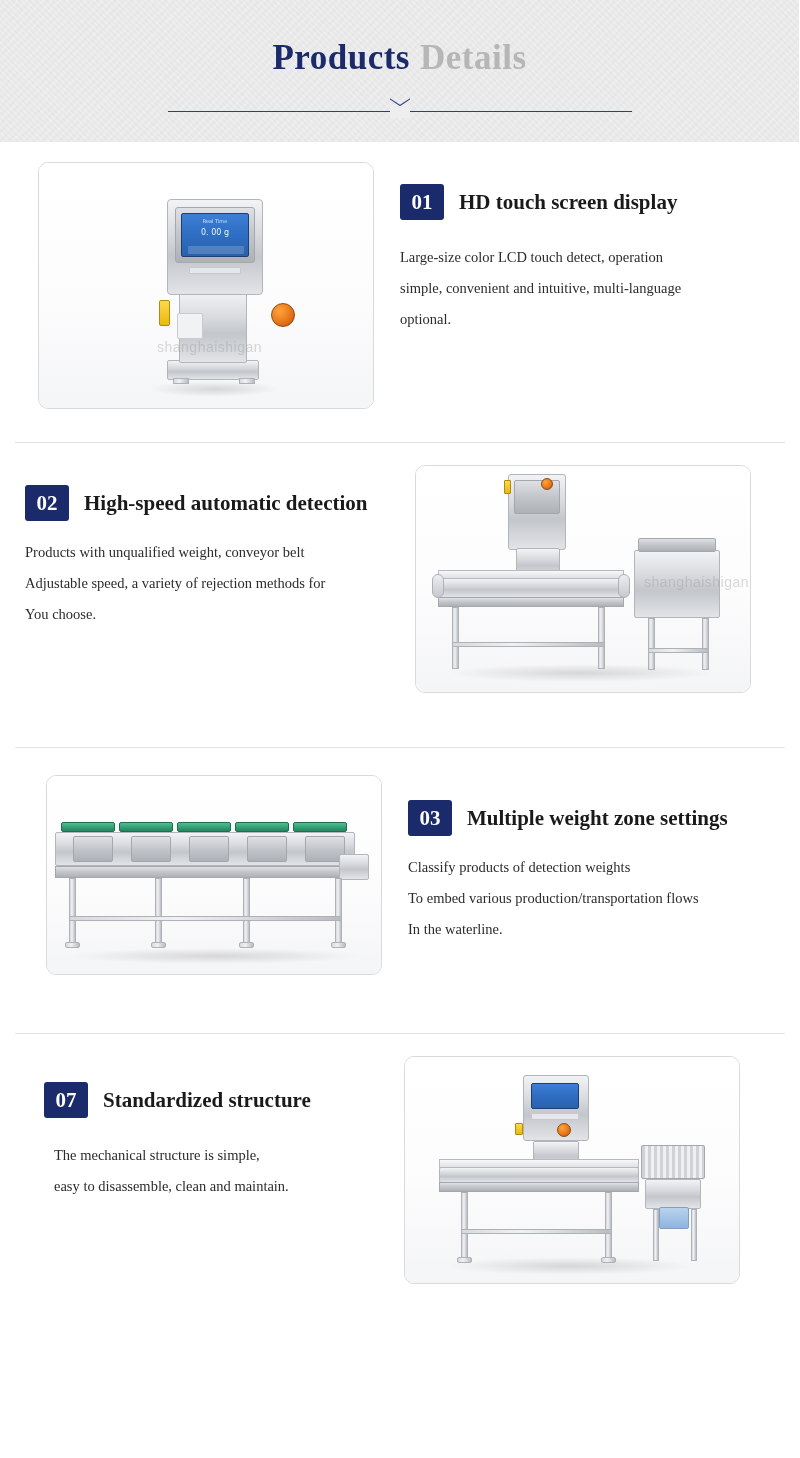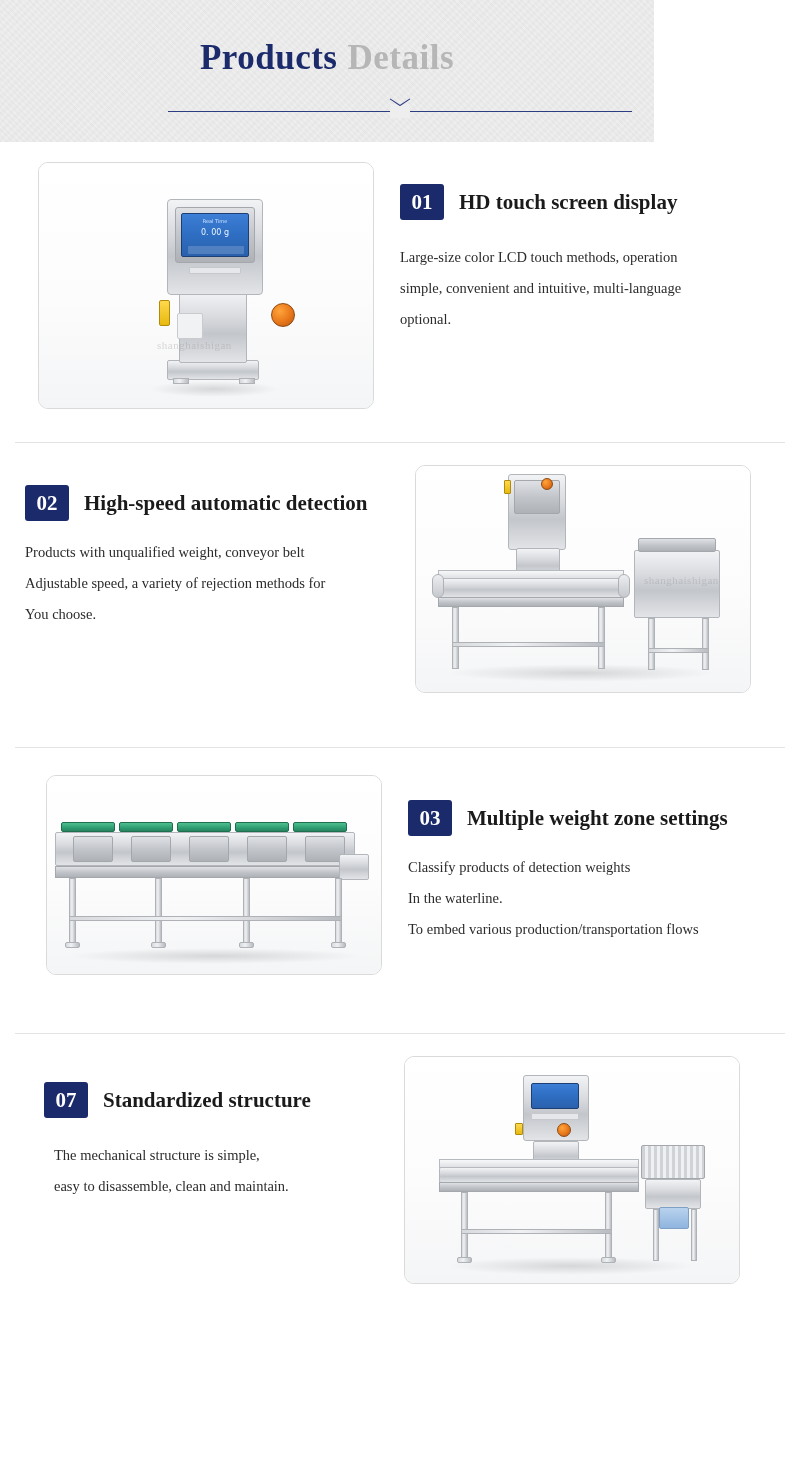--- a/index.html
+++ b/index.html
@@ -12,21 +12,21 @@
     width: 800px;
     height: 1458px;
     font-family: "Liberation Serif", serif;
     color: #222;
     position: relative;
     overflow: hidden;
   }
 
   
   .header {
-    width: 654px;
+    width: 799px;
     height: 142px;
     background:
       repeating-linear-gradient(45deg, rgba(0,0,0,0.018) 0 2px, rgba(255,255,255,0.02) 2px 4px),
       repeating-linear-gradient(-45deg, rgba(0,0,0,0.016) 0 3px, rgba(255,255,255,0.02) 3px 6px),
       #eeeeee;
     position: relative;
   }
   .header-title {
     text-align: center;
     padding-top: 38px;
@@ -169,22 +169,22 @@
     border-radius: 50%;
     border: 1px solid #8c4a12;
   }
   .ylw {
     background: linear-gradient(180deg,#ffd84d 0%,#e8b90f 100%);
     border: 1px solid #b08c08;
   }
   .watermark {
     position: absolute;
     color: rgba(150,150,150,0.35);
-    font-size: 11px;
-    font-family: Liberation Serif, serif;
+    font-size: 14px;
+    font-family: Liberation Sans, sans-serif;
     letter-spacing: 0.5px;
   }
   .shadow-ground {
     position: absolute;
     background: radial-gradient(ellipse at center, rgba(0,0,0,0.13) 0%, rgba(0,0,0,0) 70%);
   }
   .photo-bg {
     position: absolute;
     inset: 0;
     background: linear-gradient(180deg,#ffffff 0%,#fcfcfd 55%,#f4f5f6 100%);
@@ -242,21 +242,21 @@
       <div class="mach leg" style="left:134px;top:215px;width:16px;height:6px;"></div>
       <div class="mach leg" style="left:200px;top:215px;width:16px;height:6px;"></div>
     </div>
 
     <div class="text-col" style="margin-left:26px;width:390px;">
       <div class="head-line" style="margin-top:22px;">
         <div class="num-badge">01</div>
         <div class="head-text">HD touch screen display</div>
       </div>
       <div class="body-text" style="margin-top:22px;">
-        <div>Large-size color LCD touch methods, operation</div>
+        <div>Large-size color LCD touch detect, operation</div>
         <div>simple, convenient and intuitive, multi-language</div>
         <div>optional.</div>
       </div>
     </div>
   </div>
   <div class="divider" style="margin-top:33px;"></div>
 </div>
 
 <div class="section">
   <div class="row" style="padding-top:22px;">
@@ -341,22 +341,22 @@
       <div class="mach leg" style="left:284px;top:166px;width:15px;height:6px;border-radius:2px;"></div>
     </div>
 
     <div class="text-col" style="margin-left:26px;width:390px;">
       <div class="head-line" style="margin-top:25px;">
         <div class="num-badge">03</div>
         <div class="head-text">Multiple weight zone settings</div>
       </div>
       <div class="body-text" style="margin-top:16px;">
         <div>Classify products of detection weights</div>
+        <div>To embed various production/transportation flows</div>
         <div>In the waterline.</div>
-        <div>To embed various production/transportation flows</div>
       </div>
     </div>
   </div>
   <div class="divider" style="margin-top:58px;"></div>
 </div>
 
 <div class="section">
   <div class="row" style="padding-top:22px;">
 
     <div class="text-col" style="margin-left:44px;width:360px;">

